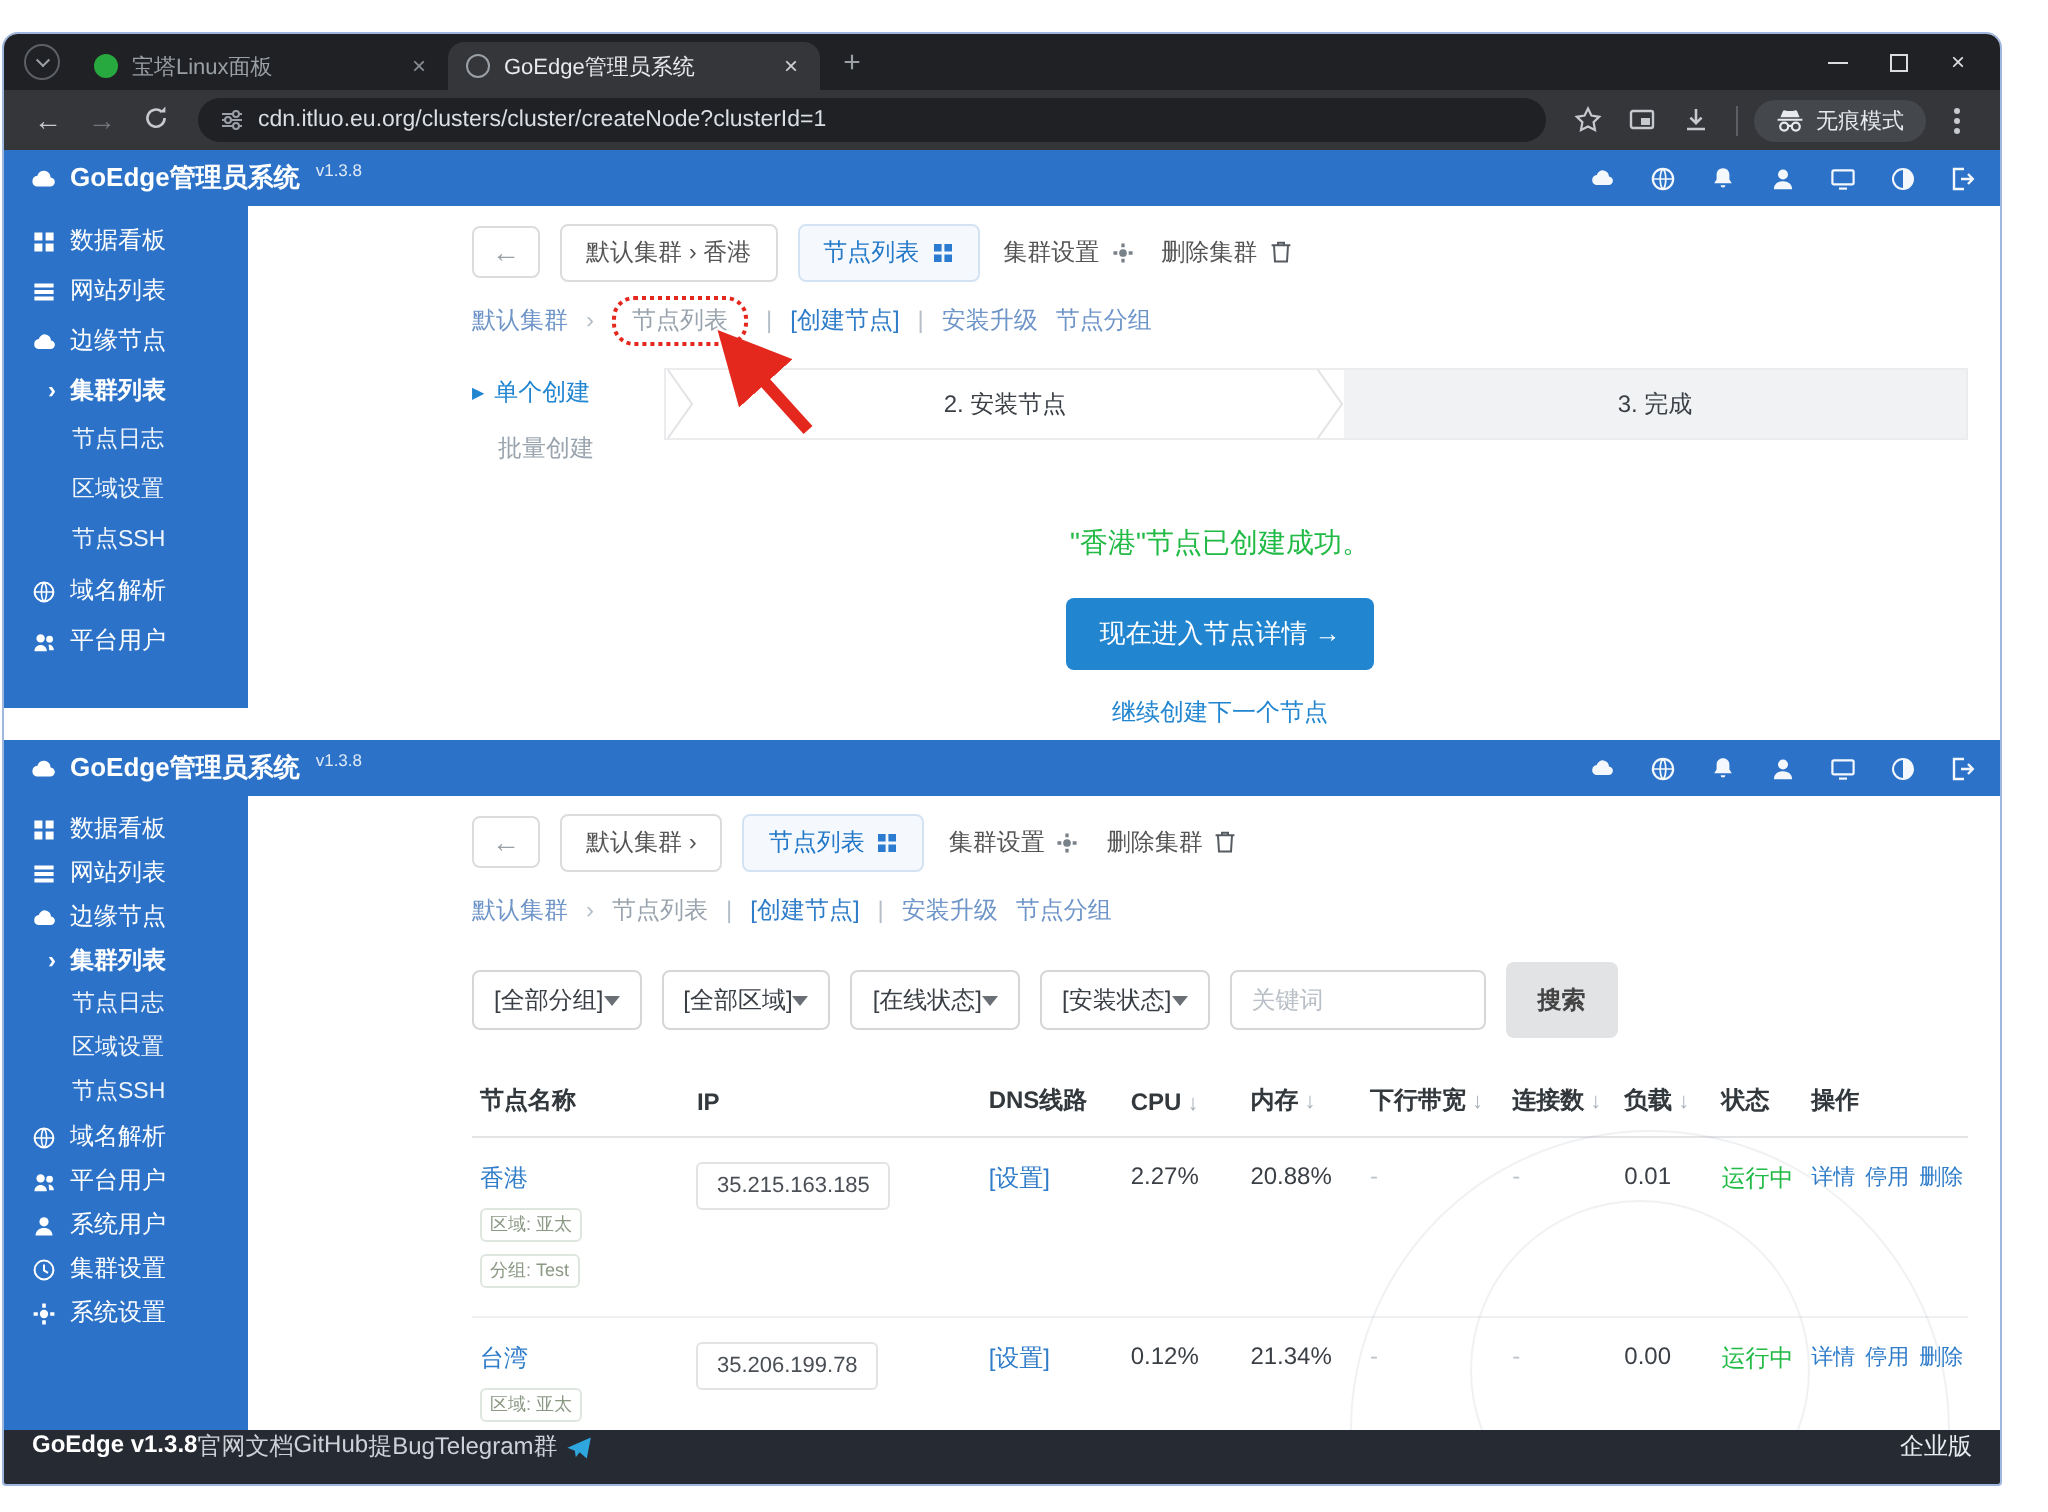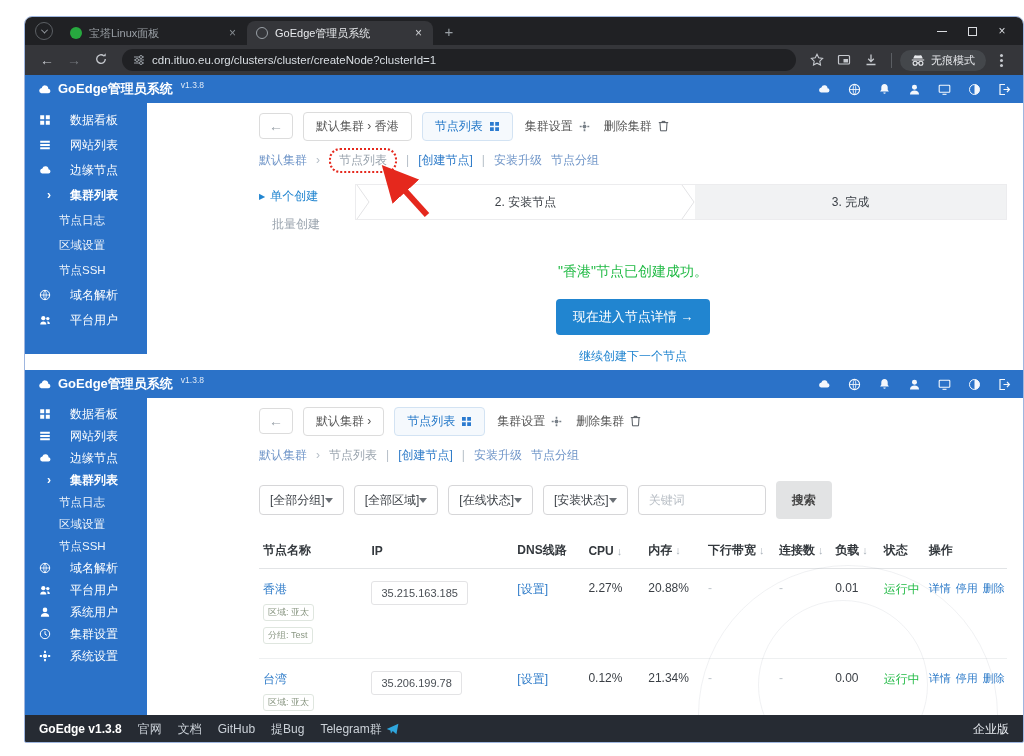--- a/index.html
+++ b/index.html
@@ -1,19 +1,19 @@
 <!DOCTYPE html>
 <html><head>
 <meta charset="utf-8">
 <style>
   * { margin:0; padding:0; box-sizing:border-box; }
   html,body { width:1024px; height:756px; }
   body { font-family:"Liberation Sans","DejaVu Sans",sans-serif; background:#ffffff; overflow:hidden; position:relative; }
 
-  .window { position:absolute; left:24px; top:16px; width:1000px; height:727px;
+  .window { position:absolute; left:1px; top:16px; width:1000px; height:727px;
             border:1px solid #9fb6df; border-radius:8px 8px 2px 2px; background:#fff;
             display:flex; flex-direction:column; overflow:hidden; }
 
   
   .tabstrip { height:28px; background:#202124; display:flex; align-items:center; padding:0 6px; flex:none; }
   .tsearch { width:18px; height:18px; border-radius:50%; border:1.5px solid #5c6065; margin:0 8px 0 4px;
              display:flex; align-items:center; justify-content:center; flex:none; }
   .cv { width:5px; height:5px; border-right:1.5px solid #9aa0a6; border-bottom:1.5px solid #9aa0a6;
         transform:rotate(45deg) translate(-1px,-1px); }
   .btab { width:186px; height:24px; margin-top:4px; display:flex; align-items:center; gap:7px; padding:0 9px;
@@ -49,21 +49,21 @@
   .appbar { height:28px; background:#2b72c8; display:flex; align-items:center; padding:0 12px; color:#fff; flex:none; }
   .brand { display:flex; align-items:center; gap:6px; font-size:13px; font-weight:bold; }
   .ver { font-size:8.5px; opacity:.85; margin:-8px 0 0 2px; font-weight:normal; }
   .hicons { margin-left:auto; display:flex; align-items:center; gap:17px; }
   .hic { display:flex; opacity:.95; }
 
   .vbody { display:flex; background:#fff; flex:none; }
   .b1 { height:251px; }
   .b2 { height:317px; }
   .snav { width:122px; background:#2b72c8; padding-top:5px; flex:none; }
-  .si { display:flex; align-items:flex-start; gap:19px; padding:6px 8px 6px 14px; color:#fff; font-size:12px; line-height:13px; }
+  .si { display:flex; align-items:flex-end; gap:7px; padding:6px 8px 6px 14px; color:#fff; font-size:12px; line-height:13px; }
   .b2 .si { padding-top:4.5px; padding-bottom:4.5px; }
   .si.sub { padding-left:34px; font-size:11.5px; opacity:.93; }
   .si.active { font-weight:bold; padding-left:22px; }
   .si .chev { font-size:12px; }
   .sic { flex:none; }
 
   .vmain { flex:1; position:relative; padding:8px 16px 0 112px; min-width:0; }
   .m2 { overflow:hidden; }
 
   .trow { display:flex; align-items:center; gap:10px; height:30px; }
@@ -126,21 +126,21 @@
            font-size:11px; color:#4a4f55; }
   .dimv { color:#c0c6cc; }
   .status-ok { color:#21ba45; }
   .tda { white-space:nowrap; }
   .alink { color:#2f7cc9; margin-right:5px; font-size:11px; text-decoration:none; }
 
   .wm { position:absolute; border-radius:50%; border:1px solid rgba(110,120,140,.10); pointer-events:none; }
   .wm1 { width:170px; height:170px; right:95px; bottom:-55px; }
   .wm2 { width:300px; height:300px; right:25px; bottom:-150px; }
 
-  .gfoot { height:28px; background:#262b33; display:flex; align-items:center; gap:16px; padding:0 14px; flex:none; }
+  .gfoot { height:28px; background:#262b33; display:flex; align-items:flex-start; padding:0 14px; flex:none; }
   .gf-brand { color:#fff; font-weight:bold; font-size:12px; }
   .gf-a { color:#ccd2d9; font-size:12px; text-decoration:none; }
   .gf-tg { display:flex; align-items:center; gap:4px; }
   .gf-right { margin-left:auto; color:#e8ecf1; font-size:12px; }
 </style>
 </head>
 <body>
 
 <div class="window">
 

